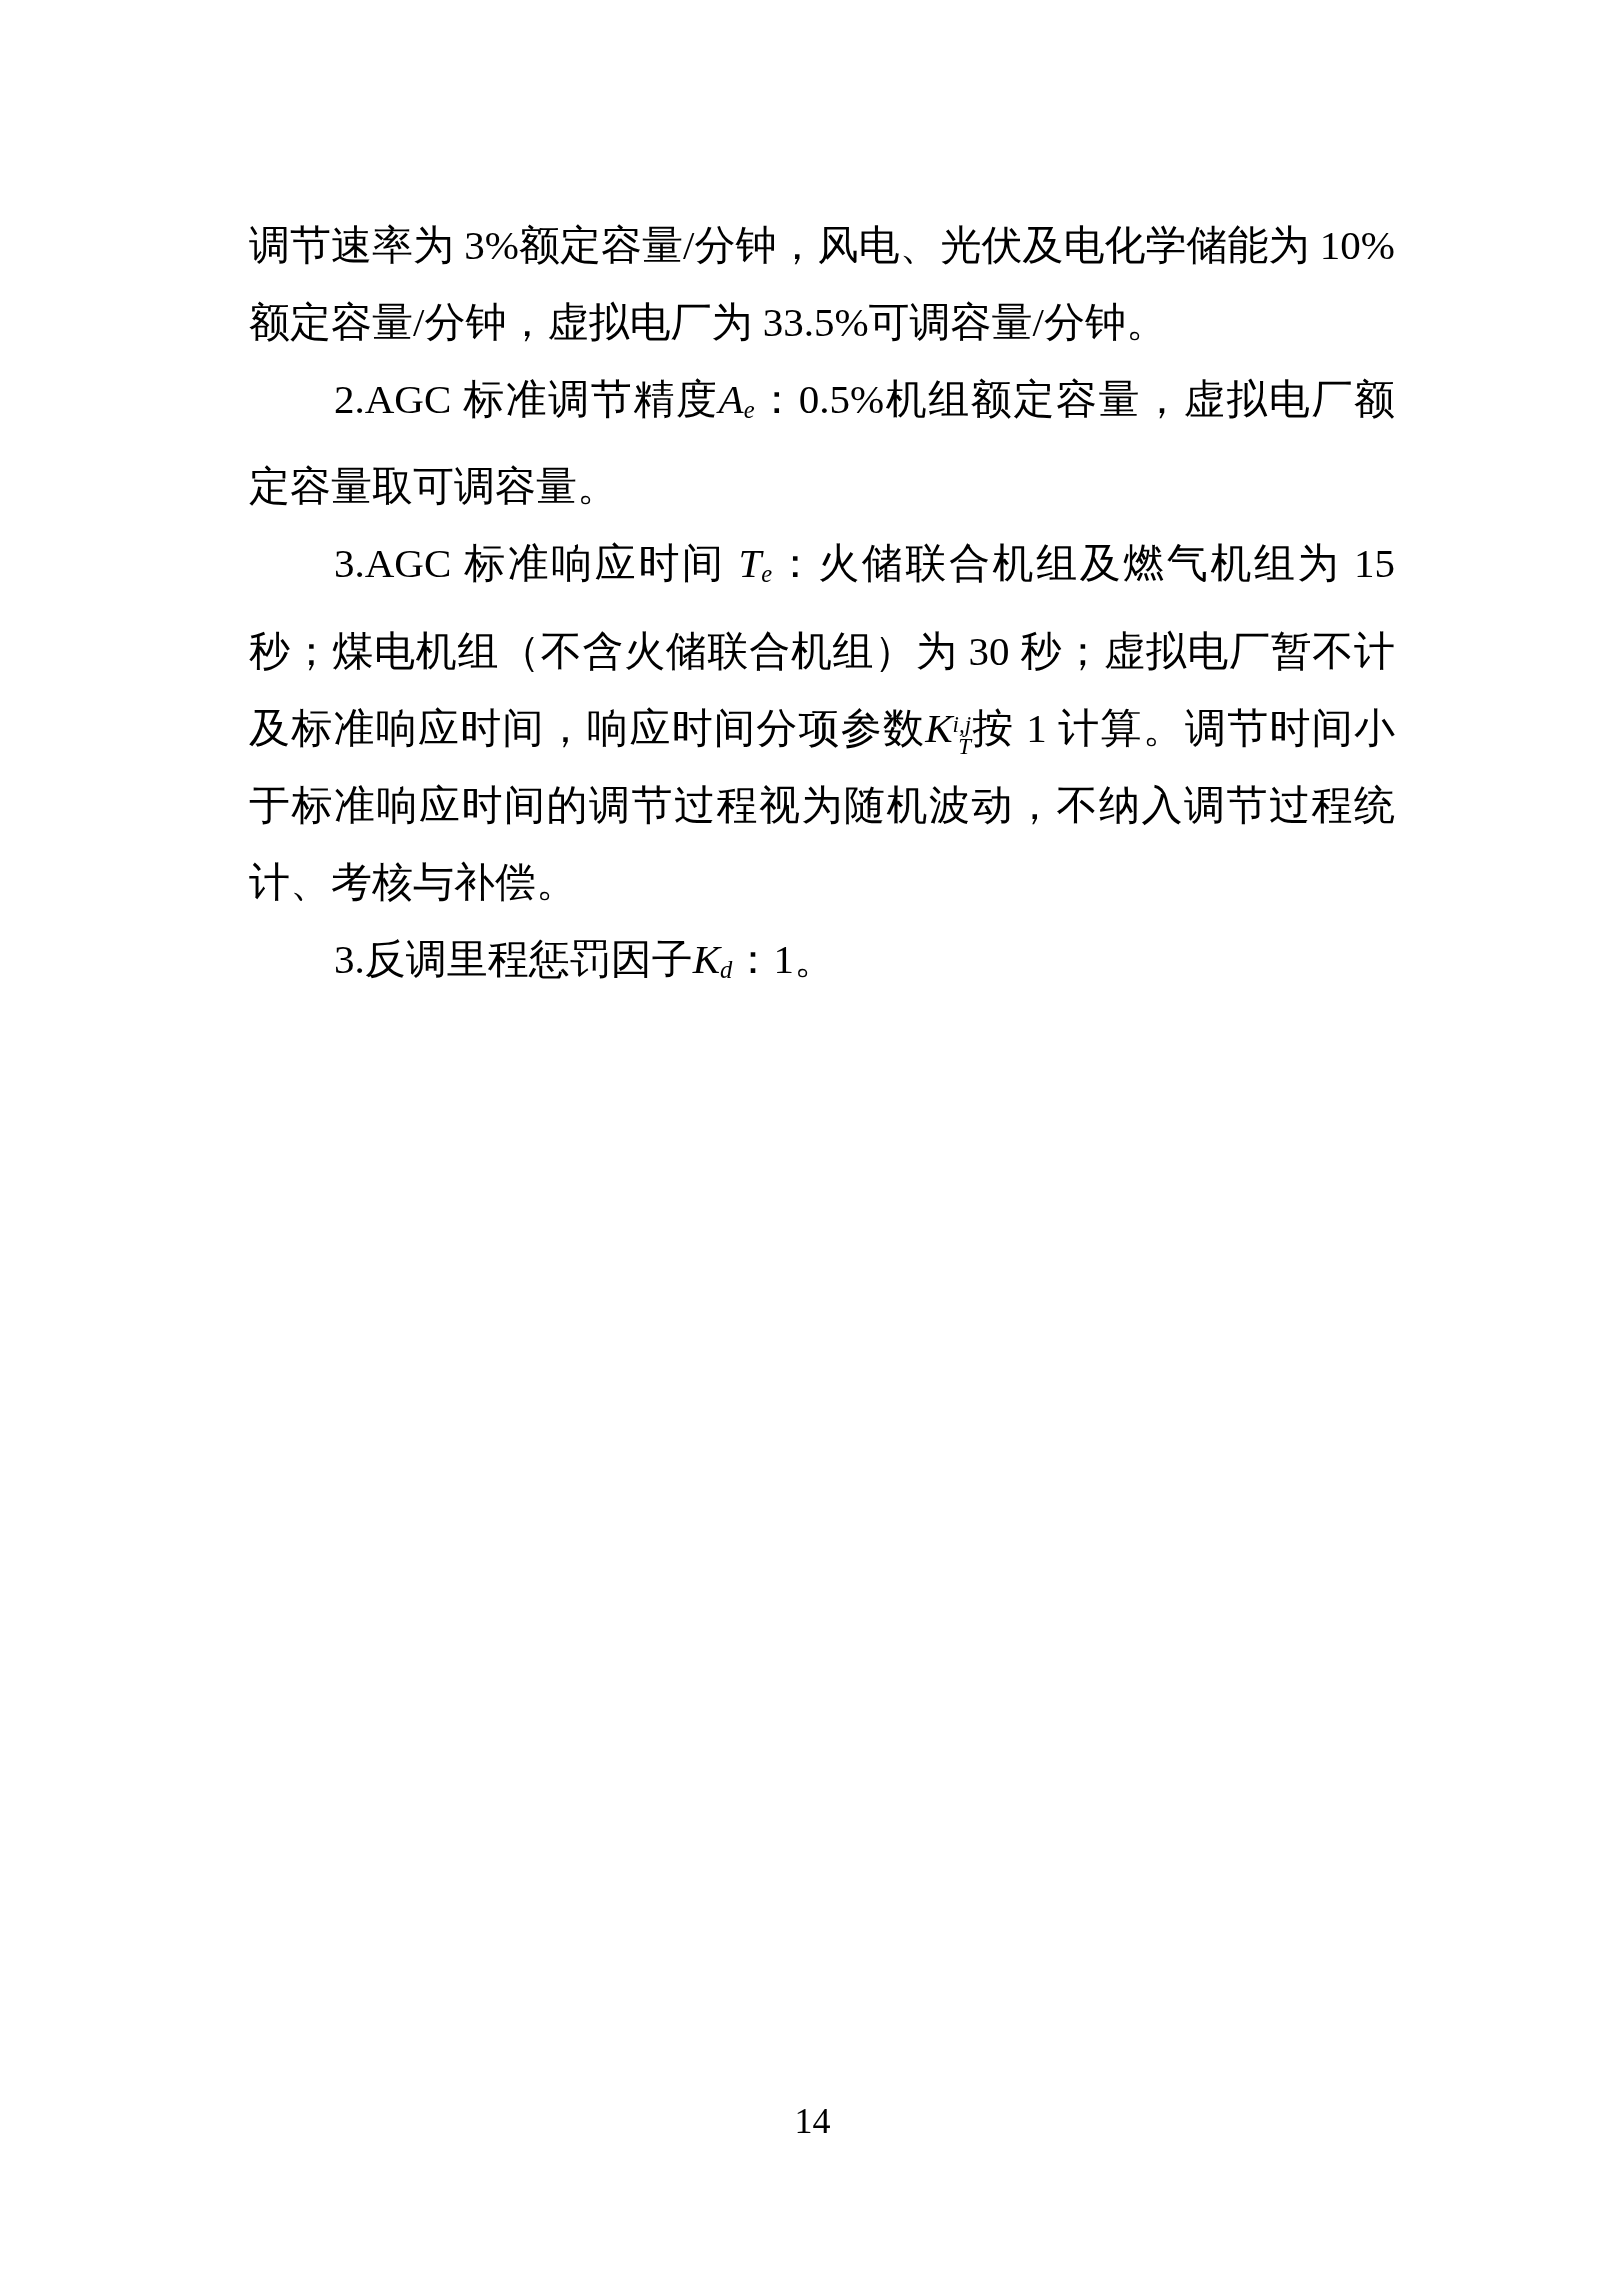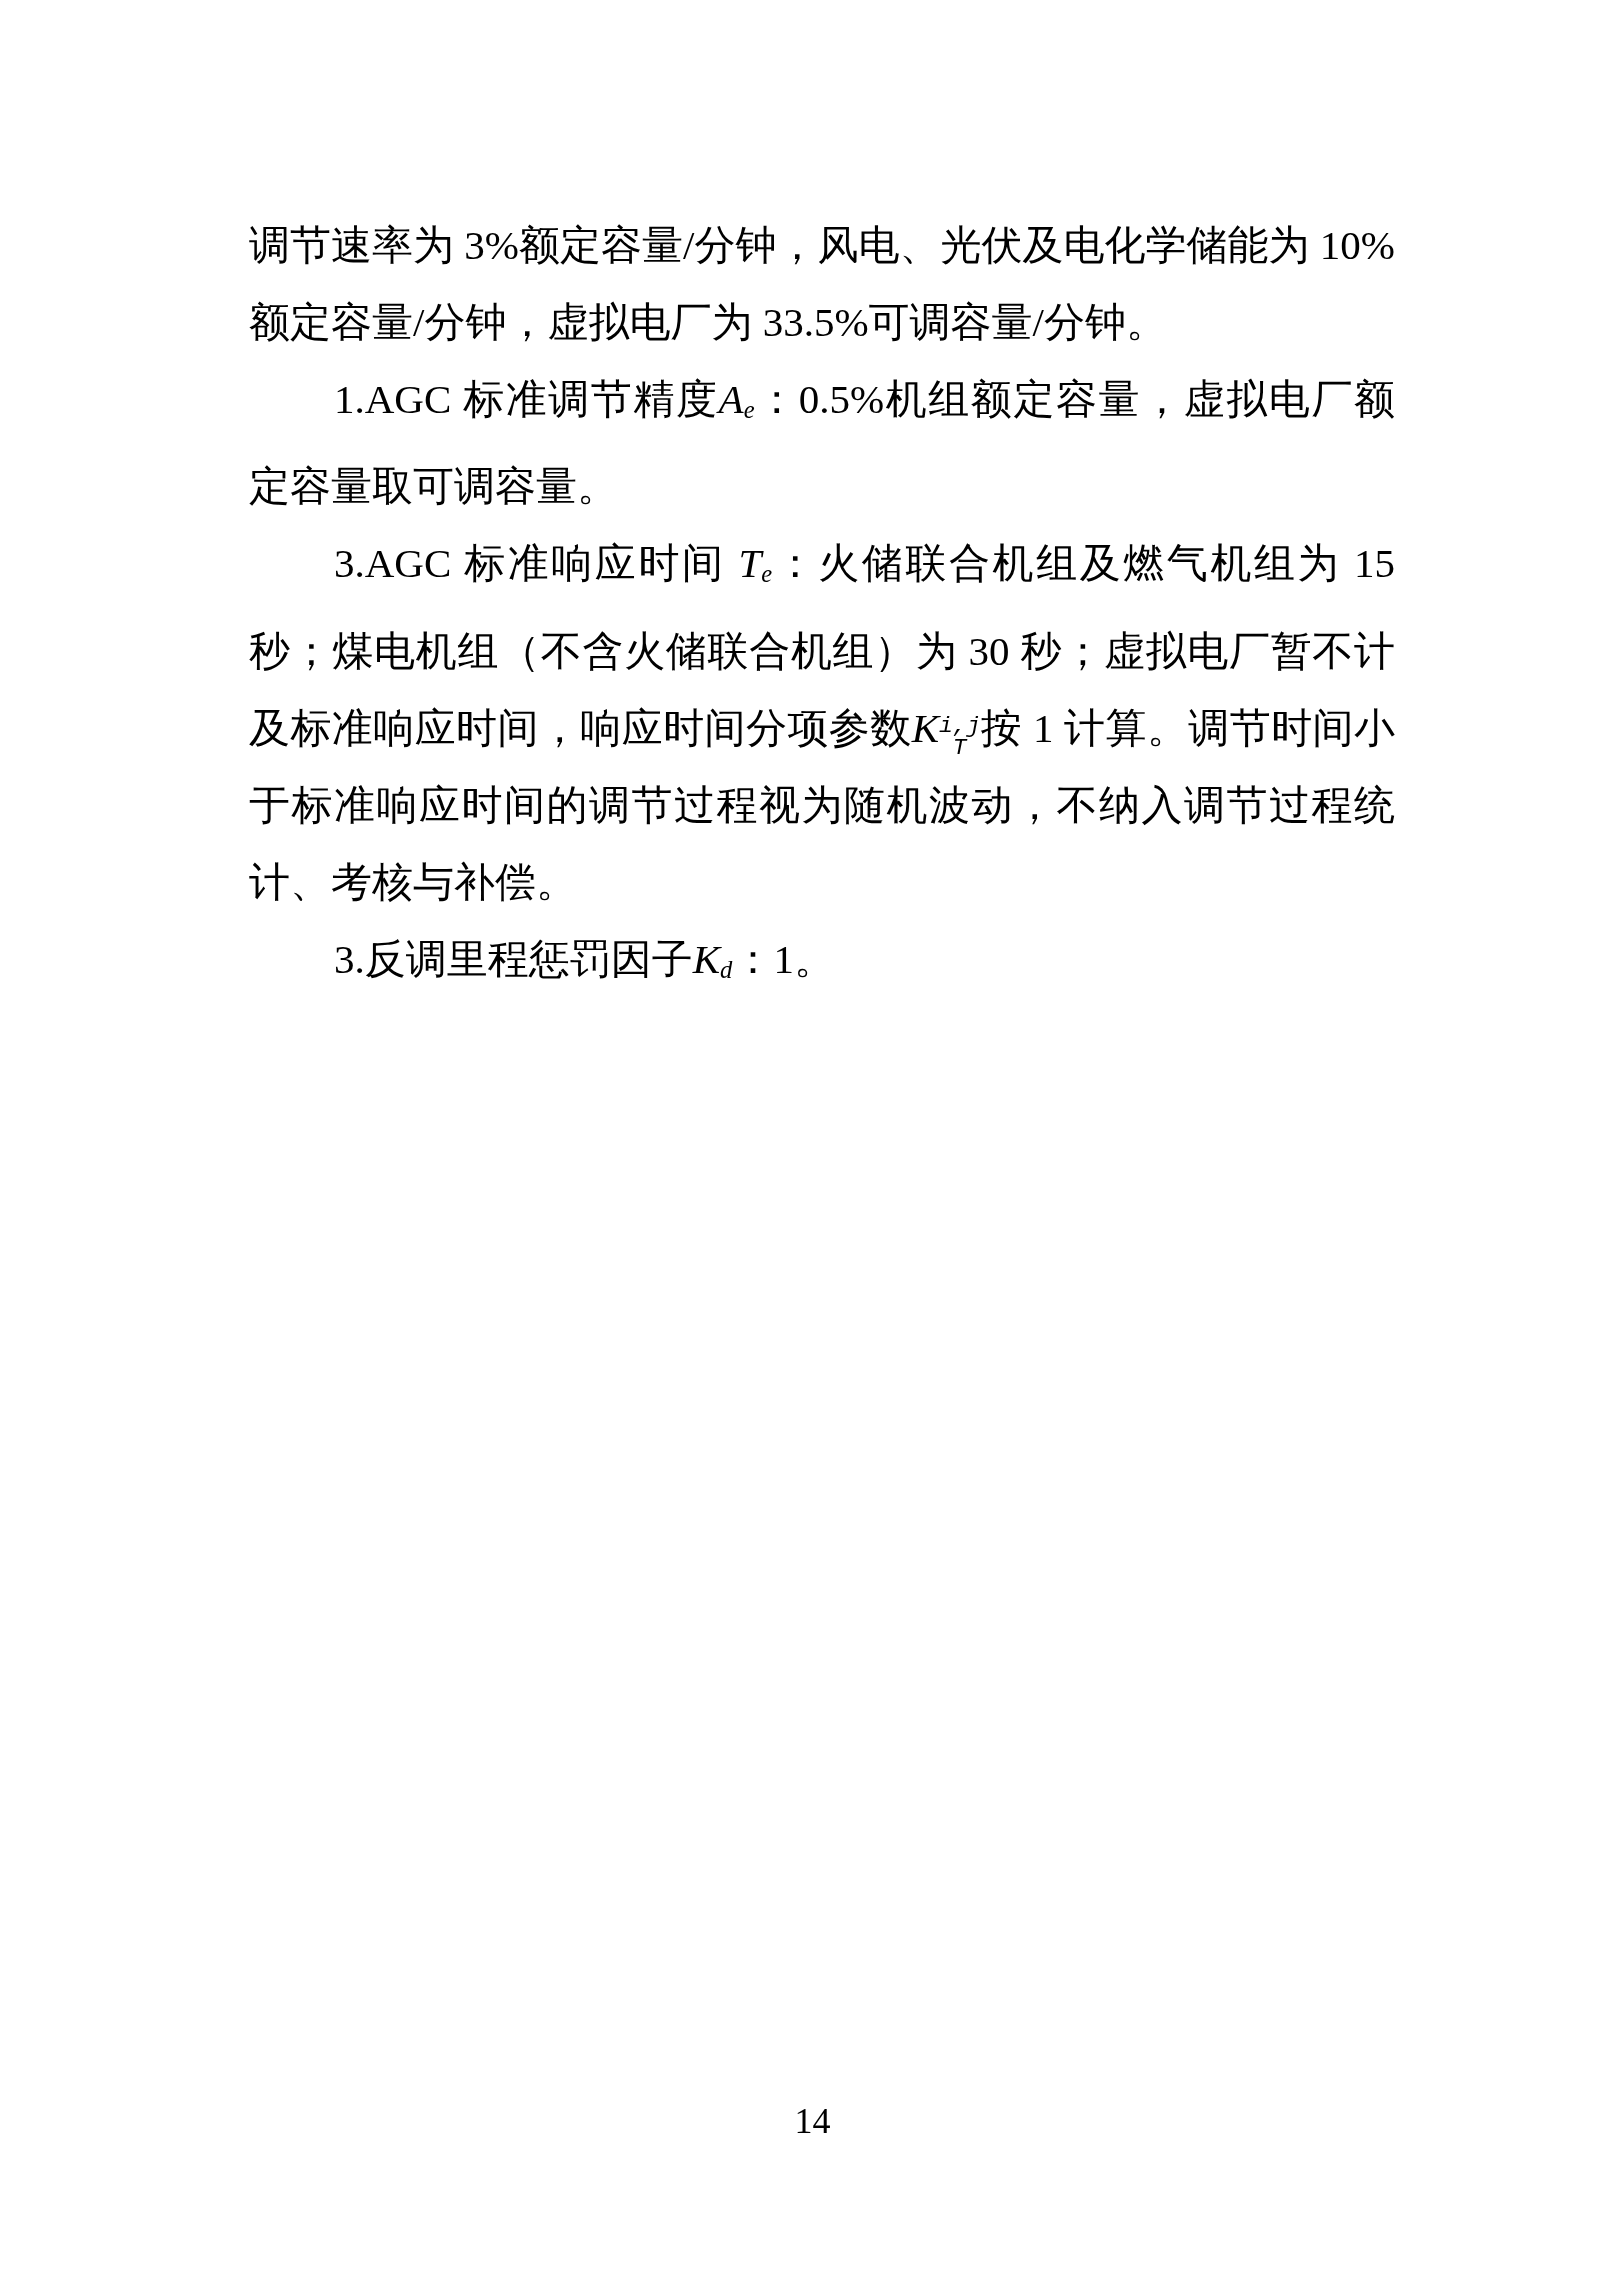--- a/index.html
+++ b/index.html
@@ -37,23 +37,22 @@
     font-size: 0.60em;
     vertical-align: -0.22em;
     letter-spacing: 0;
   }
   .math-stack {
     display: inline-block;
     vertical-align: -0.52em;
     line-height: 0.95;
     font-size: 0.56em;
     font-style: italic;
-    text-align: center;
+    text-align: right;
     text-indent: 0;
-    font-family: Liberation Mono, monospace;
   }
   .math-stack .stk-sup,
   .math-stack .stk-sub { display: block; }
   .page-number {
     position: absolute;
     top: 2104px;
     left: 1px;
     width: 100%;
     text-align: center;
     font-size: 36px;
@@ -61,19 +60,19 @@
     color: #000000;
     font-family: "Liberation Serif", "DejaVu Serif", serif;
   }
 </style>
 </head>
 <body>
 
 <div class="page">
   <div class="doc-body">
       <p class="para"><span class="seg">调节速率为 3%额定容量/分钟，风电、光伏及电化学储能为 10%额定容量/分钟，虚拟电厂为 33.5%可调容量/分钟。</span></p>
-      <p class="para indent"><span class="seg">1.AGC 标准调节精度</span><span class="seg-var">A</span><span class="seg-sub">e</span><span class="seg">：0.5%机组额定容量，虚拟电厂额定容量取可调容量。</span></p>
+      <p class="para indent"><span class="seg">2.AGC 标准调节精度</span><span class="seg-var">A</span><span class="seg-sub">e</span><span class="seg">：0.5%机组额定容量，虚拟电厂额定容量取可调容量。</span></p>
       <p class="para indent"><span class="seg">3.AGC 标准响应时间 </span><span class="seg-var">T</span><span class="seg-sub">e</span><span class="seg">：火储联合机组及燃气机组为 15 秒；煤电机组（不含火储联合机组）为 30 秒；虚拟电厂暂不计及标准响应时间，响应时间分项参数</span><span class="seg-var">K</span><span class="math-stack"><span class="stk-sup">i,j</span><span class="stk-sub">T</span></span><span class="seg">按 1 计算。调节时间小于标准响应时间的调节过程视为随机波动，不纳入调节过程统计、考核与补偿。</span></p>
       <p class="para indent"><span class="seg">3.反调里程惩罚因子</span><span class="seg-var">K</span><span class="seg-sub">d</span><span class="seg">：1。</span></p>
     </div>
   <div class="page-number">14</div>
 </div>
 
 
 </body></html>

